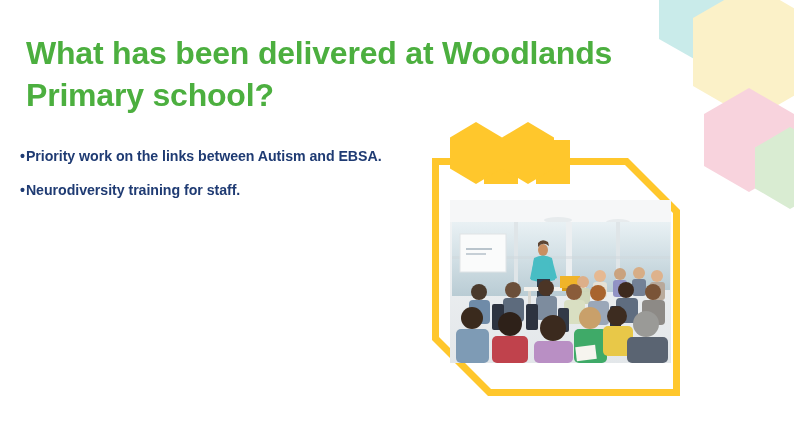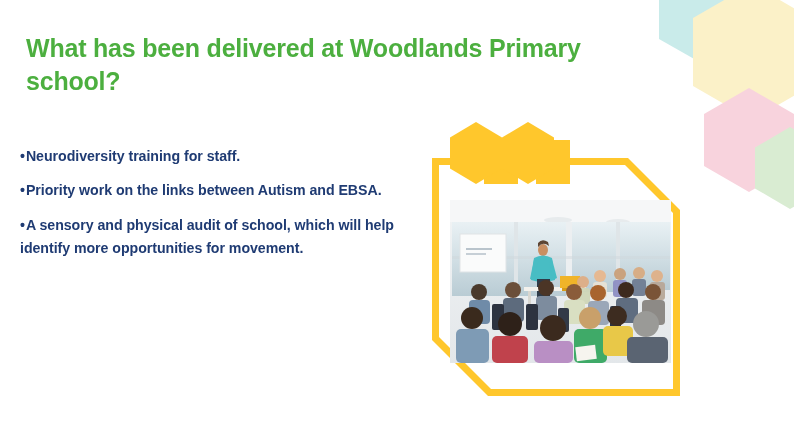--- a/index.html
+++ b/index.html
@@ -37,21 +37,21 @@
   .hex-green  { left: 755px; top: 127px;  width: 70px;  height: 82px;  background: #d9ecd2; }
 
   
   .title {
     position: absolute;
     left: 26px;
     top: 32px;
     width: 640px;
     margin: 0;
     color: #4caf3f;
-    font-size: 25px;
+    font-size: 32px;
     font-weight: 700;
     line-height: 1.32;
     letter-spacing: -0.2px;
   }
 
   
   .bullets {
     position: absolute;
     left: 20px;
     top: 145px;
@@ -147,23 +147,22 @@
   <div class="deco-layer">
     <div class="hex hex-cyan"></div>
     <div class="hex hex-cream"></div>
     <div class="hex hex-pink"></div>
     <div class="hex hex-green"></div>
   </div>
 
   <h1 class="title">What has been delivered at Woodlands Primary school?</h1>
 
   <ul class="bullets">
+    <li class="bullet">Priority work on the links between Autism and EBSA.</li>
     <li class="bullet">Neurodiversity training for staff.</li>
-    <li class="bullet">Priority work on the links between Autism and EBSA.</li>
-    <li class="bullet">A sensory and physical audit of school, which will help identify more opportunities for movement.</li>
   </ul>
 
   <div class="frame"></div>
   <div class="frame-inner"></div>
   <div class="frame-notch"></div>
 
   <div class="photo">
     <svg viewBox="0 0 221 163" preserveAspectRatio="none">
       <defs>
         <linearGradient id="wall" x1="0" y1="0" x2="0" y2="1">

